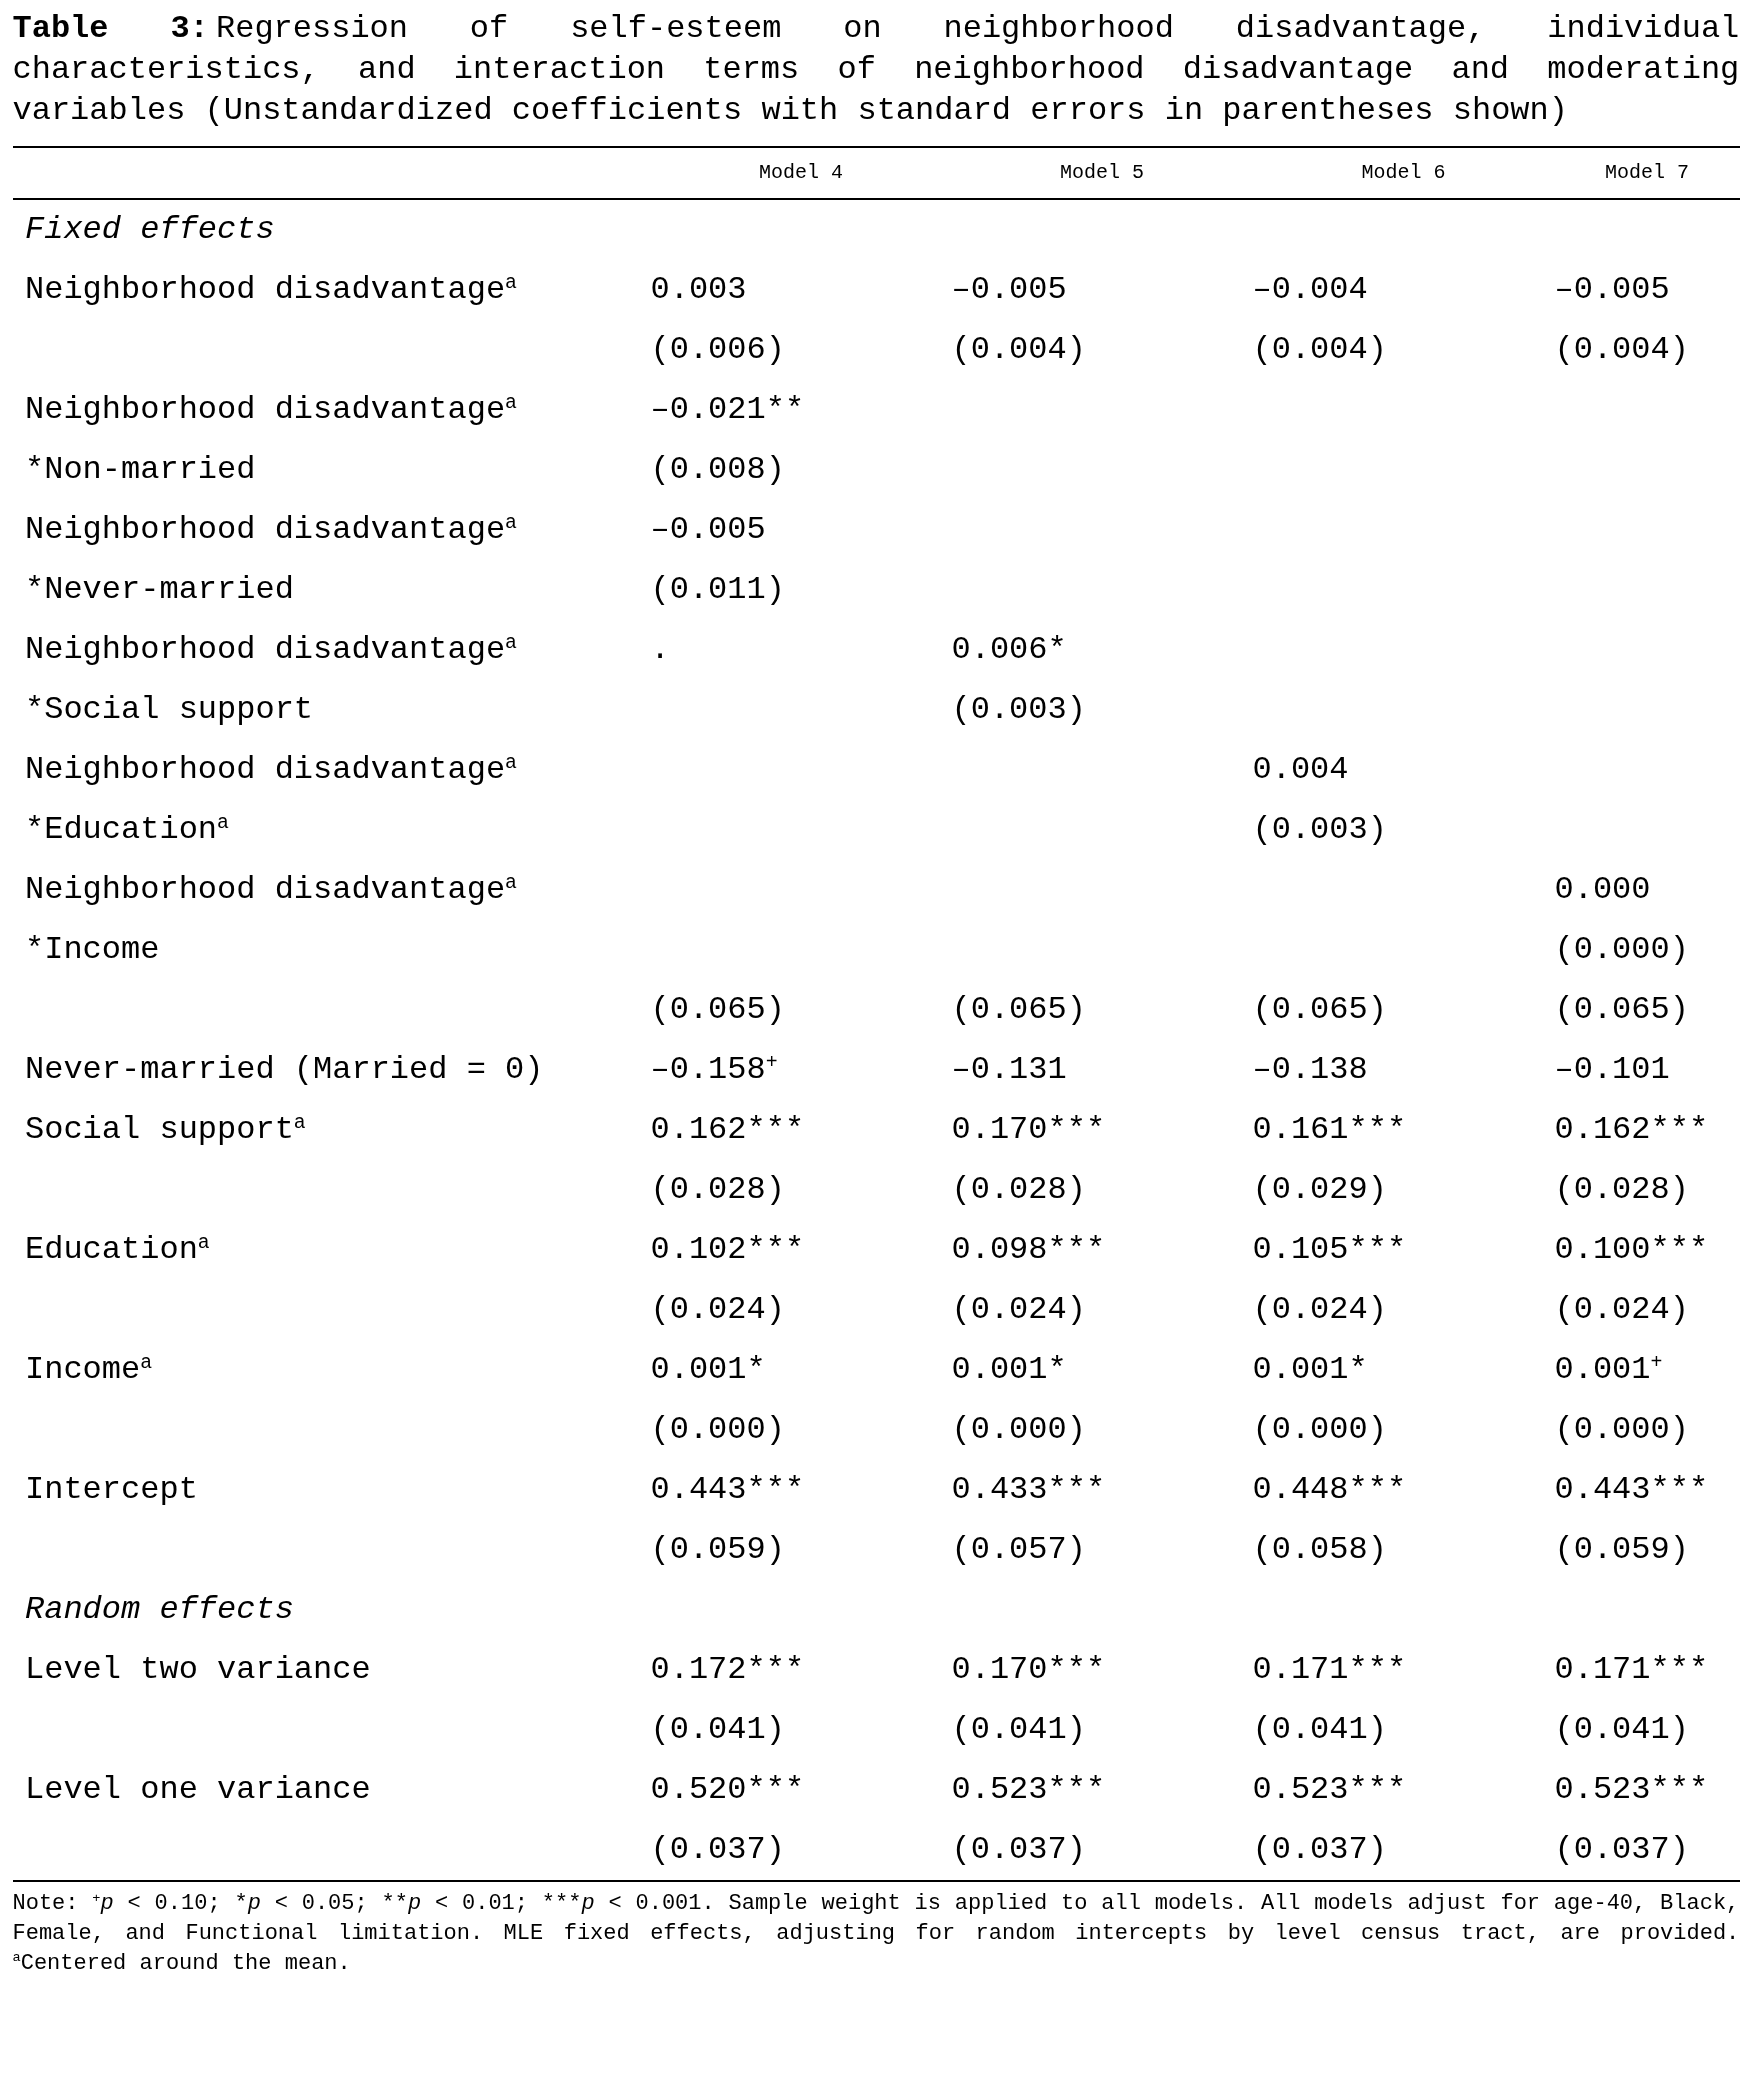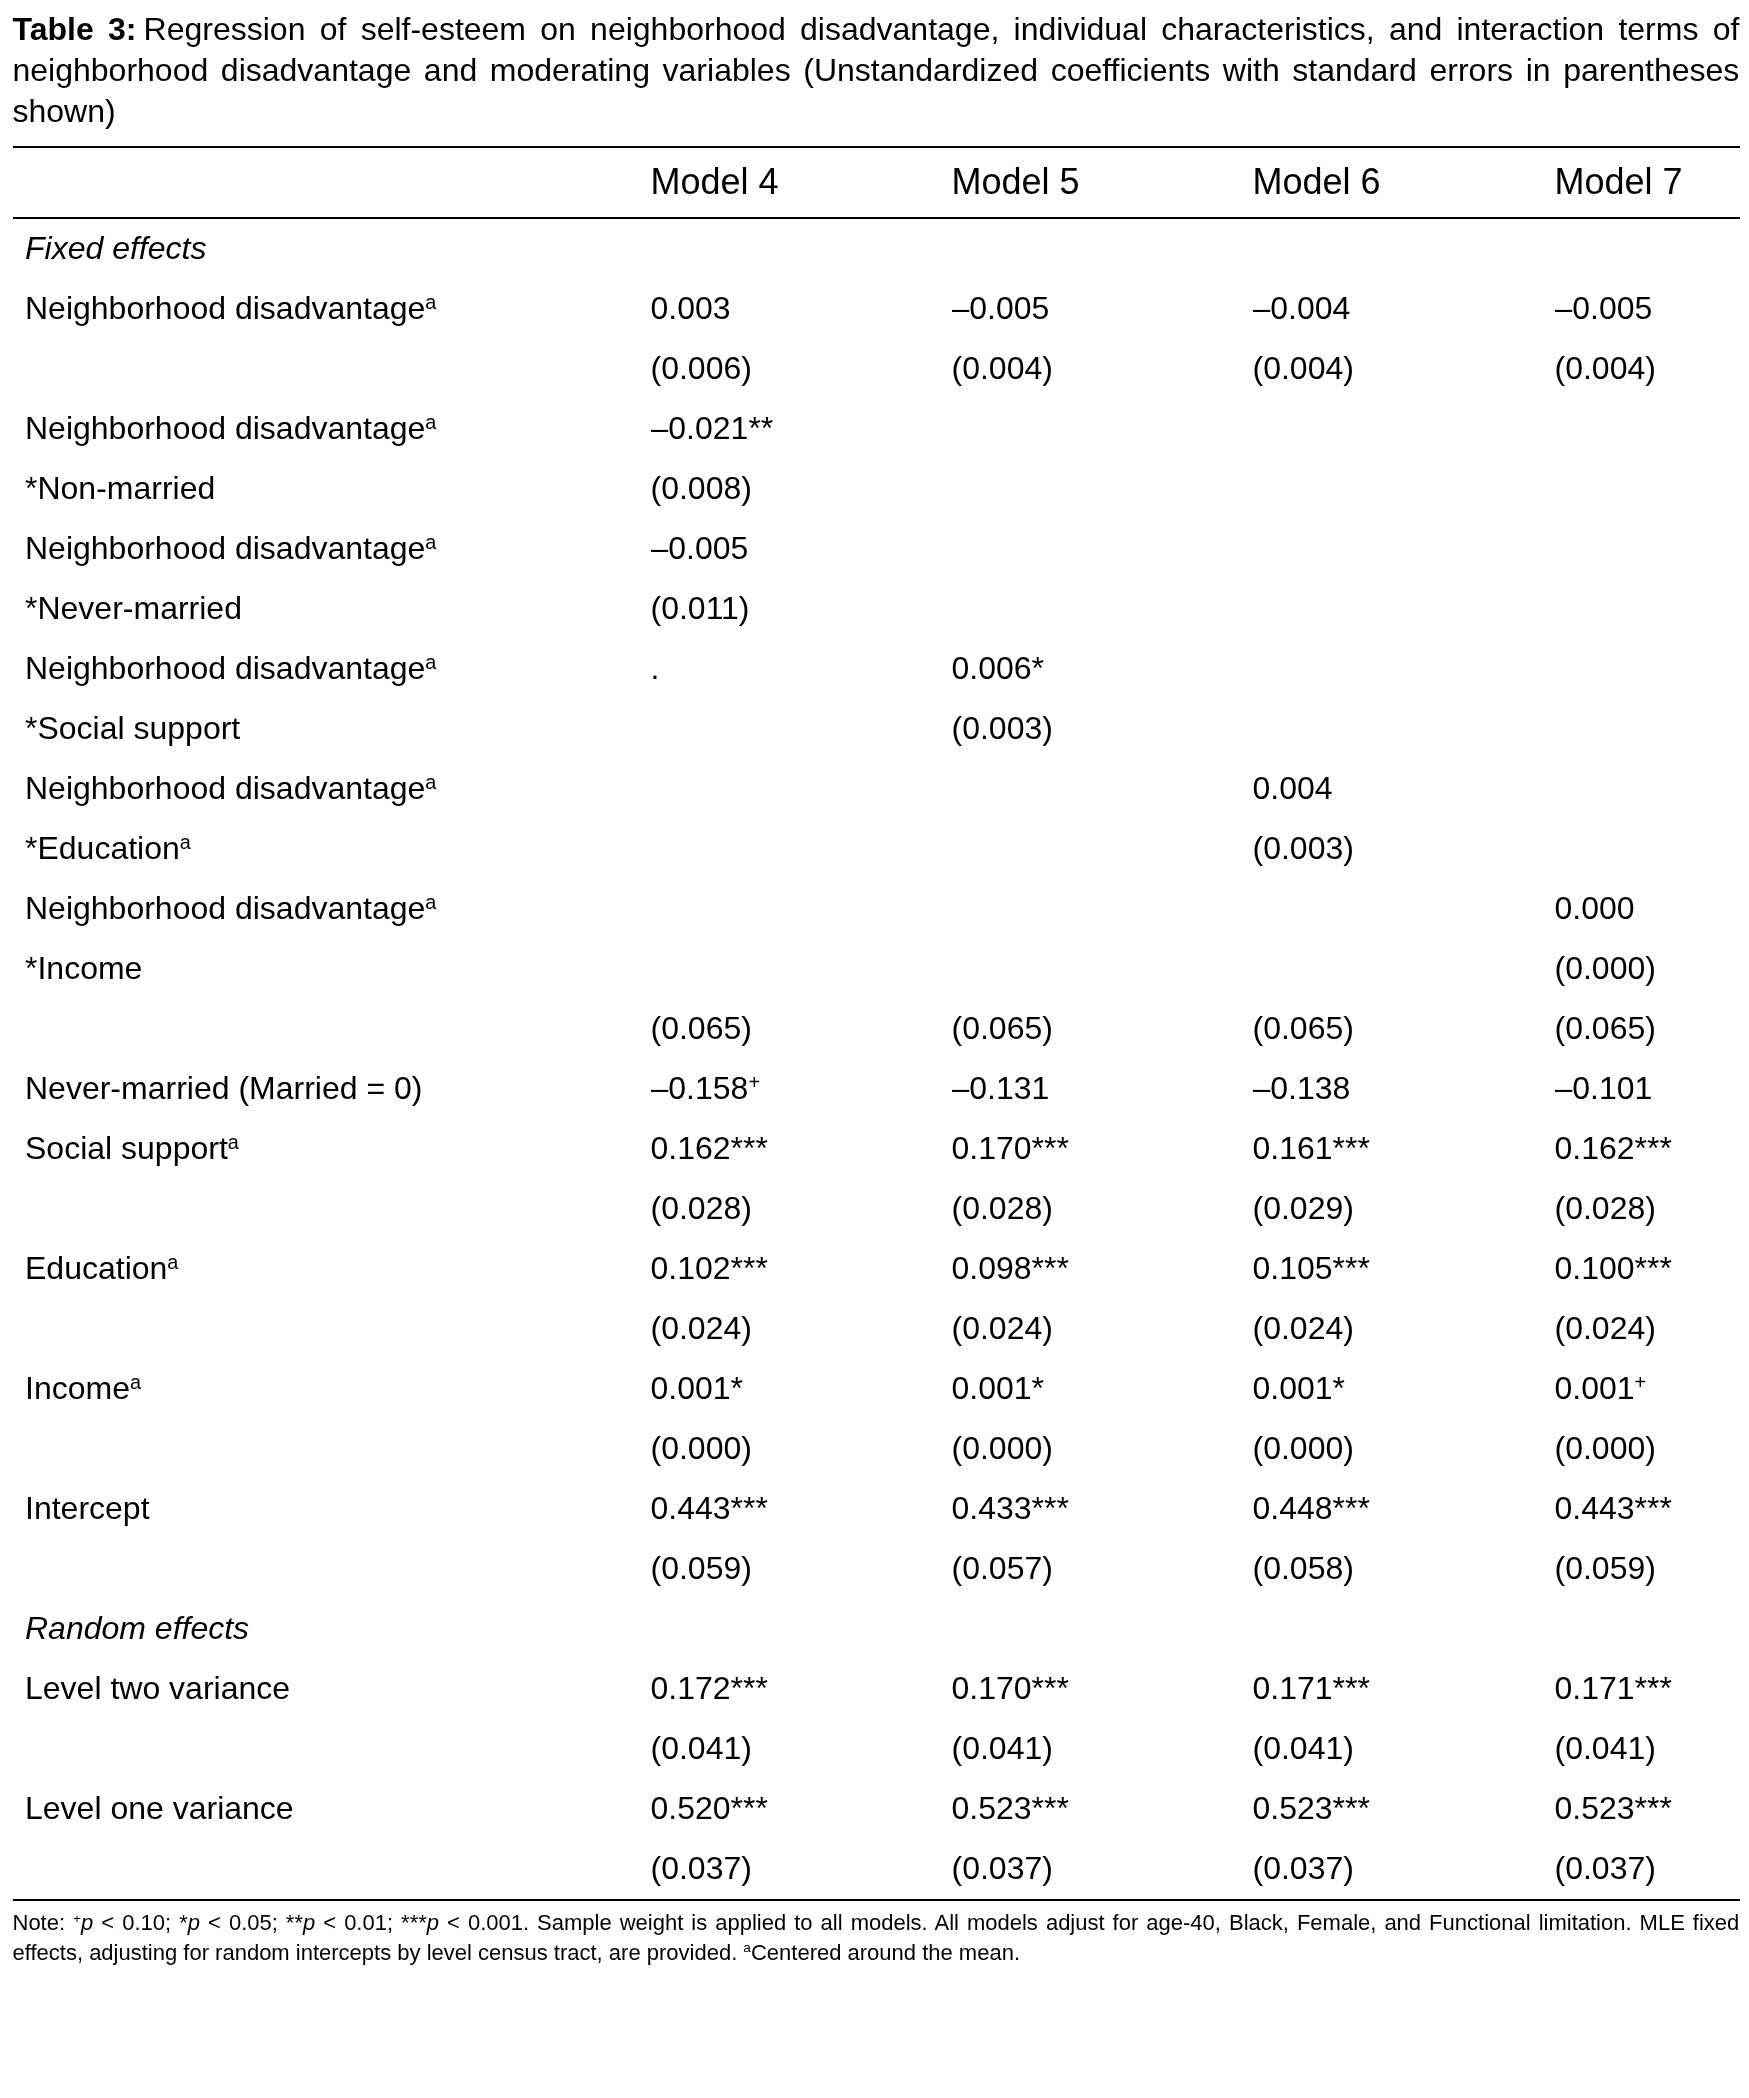--- a/index.html
+++ b/index.html
@@ -1,31 +1,31 @@
 <!DOCTYPE html>
 <html style="font-size:14.3px"><head>
 <meta charset="utf-8">
 <style>
   html,body{margin:0;padding:0;background:#fff;}
   .page{
     width:1750px;height:2098px;box-sizing:border-box;
     padding:9px 10.7px 0 12.5px;background:#fff;color:#000;
-    font-family:Liberation Sans, sans-serif;
+    font-family:Liberation Mono, monospace;
     overflow:hidden;
   }
   .caption{
     margin:0 0 14.3px 0;font-size:32px;line-height:1.28;text-align:justify;
   }
   .caption b{font-weight:bold;margin-right:7.2px;}
   table.reg{
     width:100%;border-collapse:collapse;table-layout:fixed;
     border-top:2.7px solid #000;border-bottom:2.7px solid #000;
   }
   thead th{
-    text-align:left;font-weight:normal;font-size:36px;
+    text-align:center;font-weight:normal;font-size:20px;
     padding:12.5px 0 14.3px 0;border-bottom:2.7px solid #000;
   }
   td{font-size:32px;height:60px;vertical-align:middle;padding:0;overflow:hidden;}
   td.rowlabel{padding-left:12.5px;}
   td.section{font-style:italic;padding-left:12.5px;}
   sup{font-size:62%;vertical-align:baseline;position:relative;top:-0.55em;line-height:0;}
   .note{
     margin:7.2px 0 0 0;font-size:22px;line-height:1.35;text-align:justify;
   }
   .note i{font-style:italic;}

